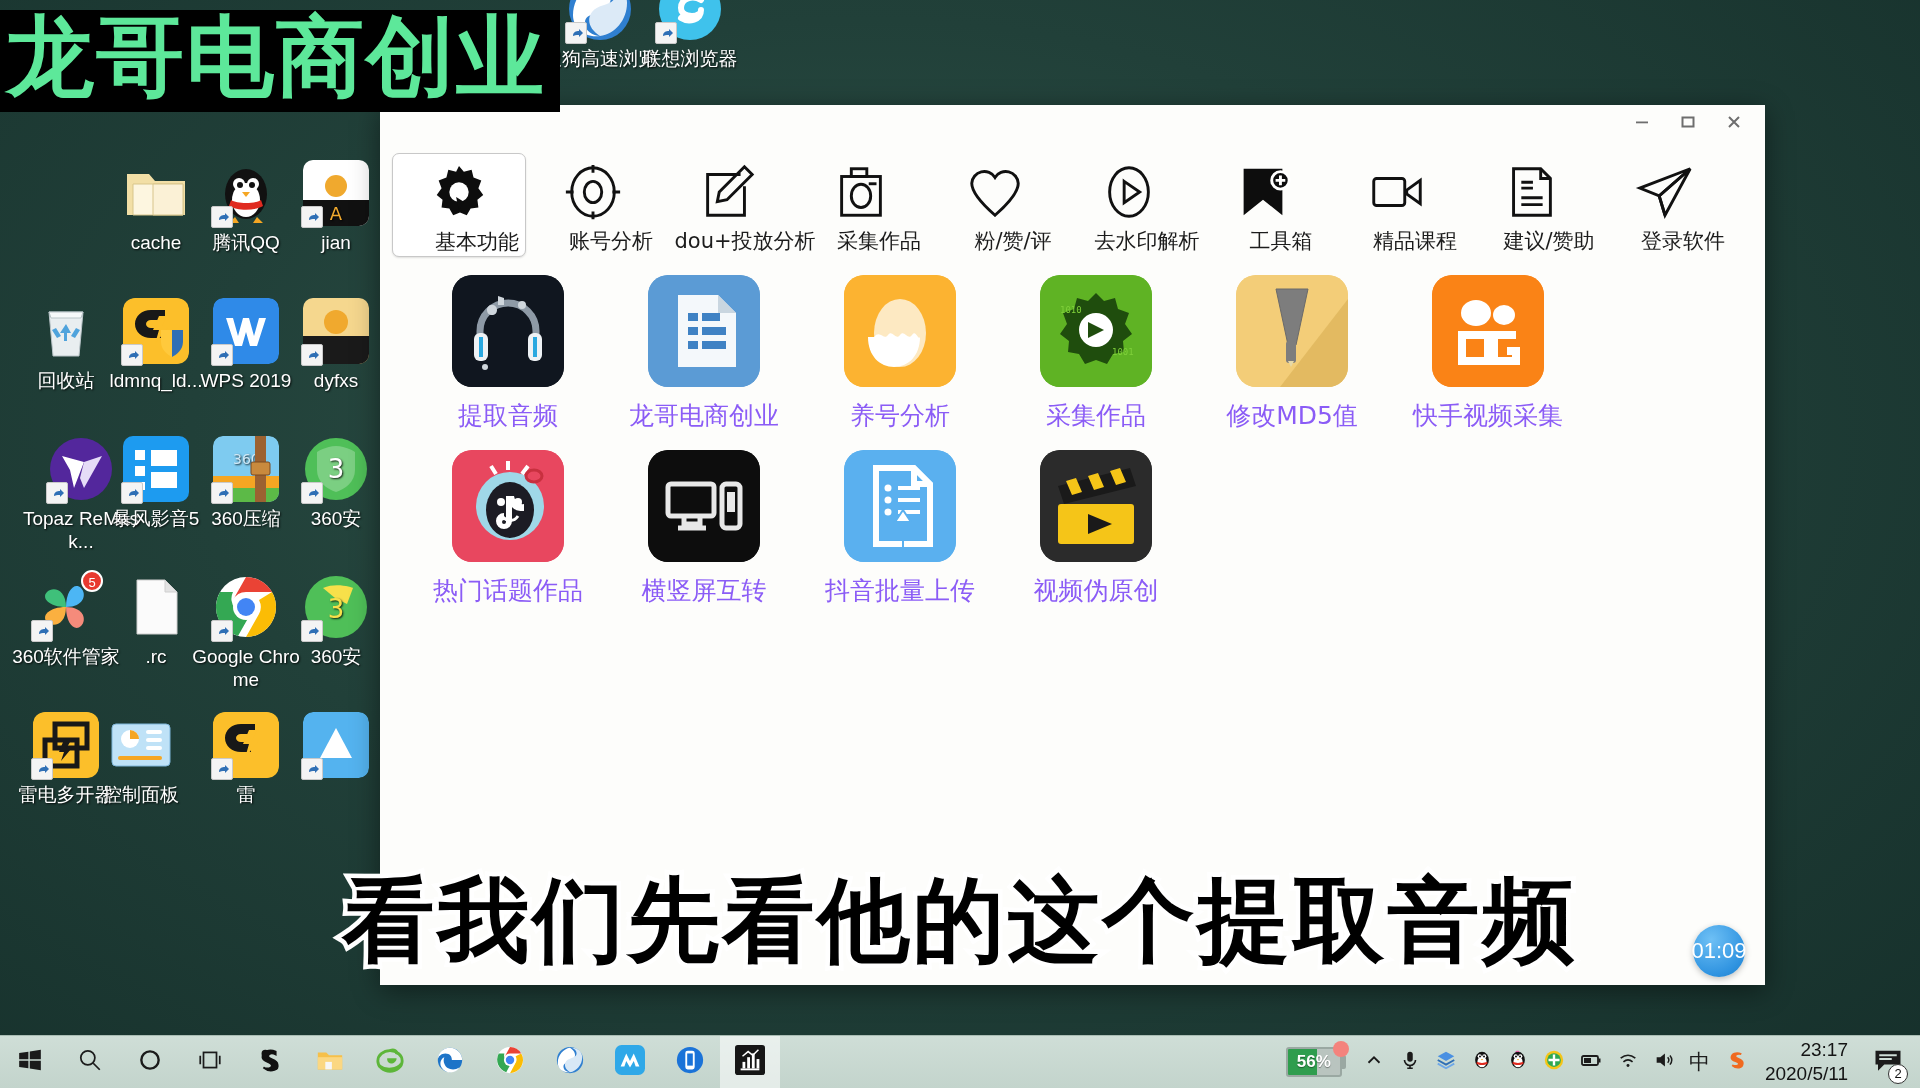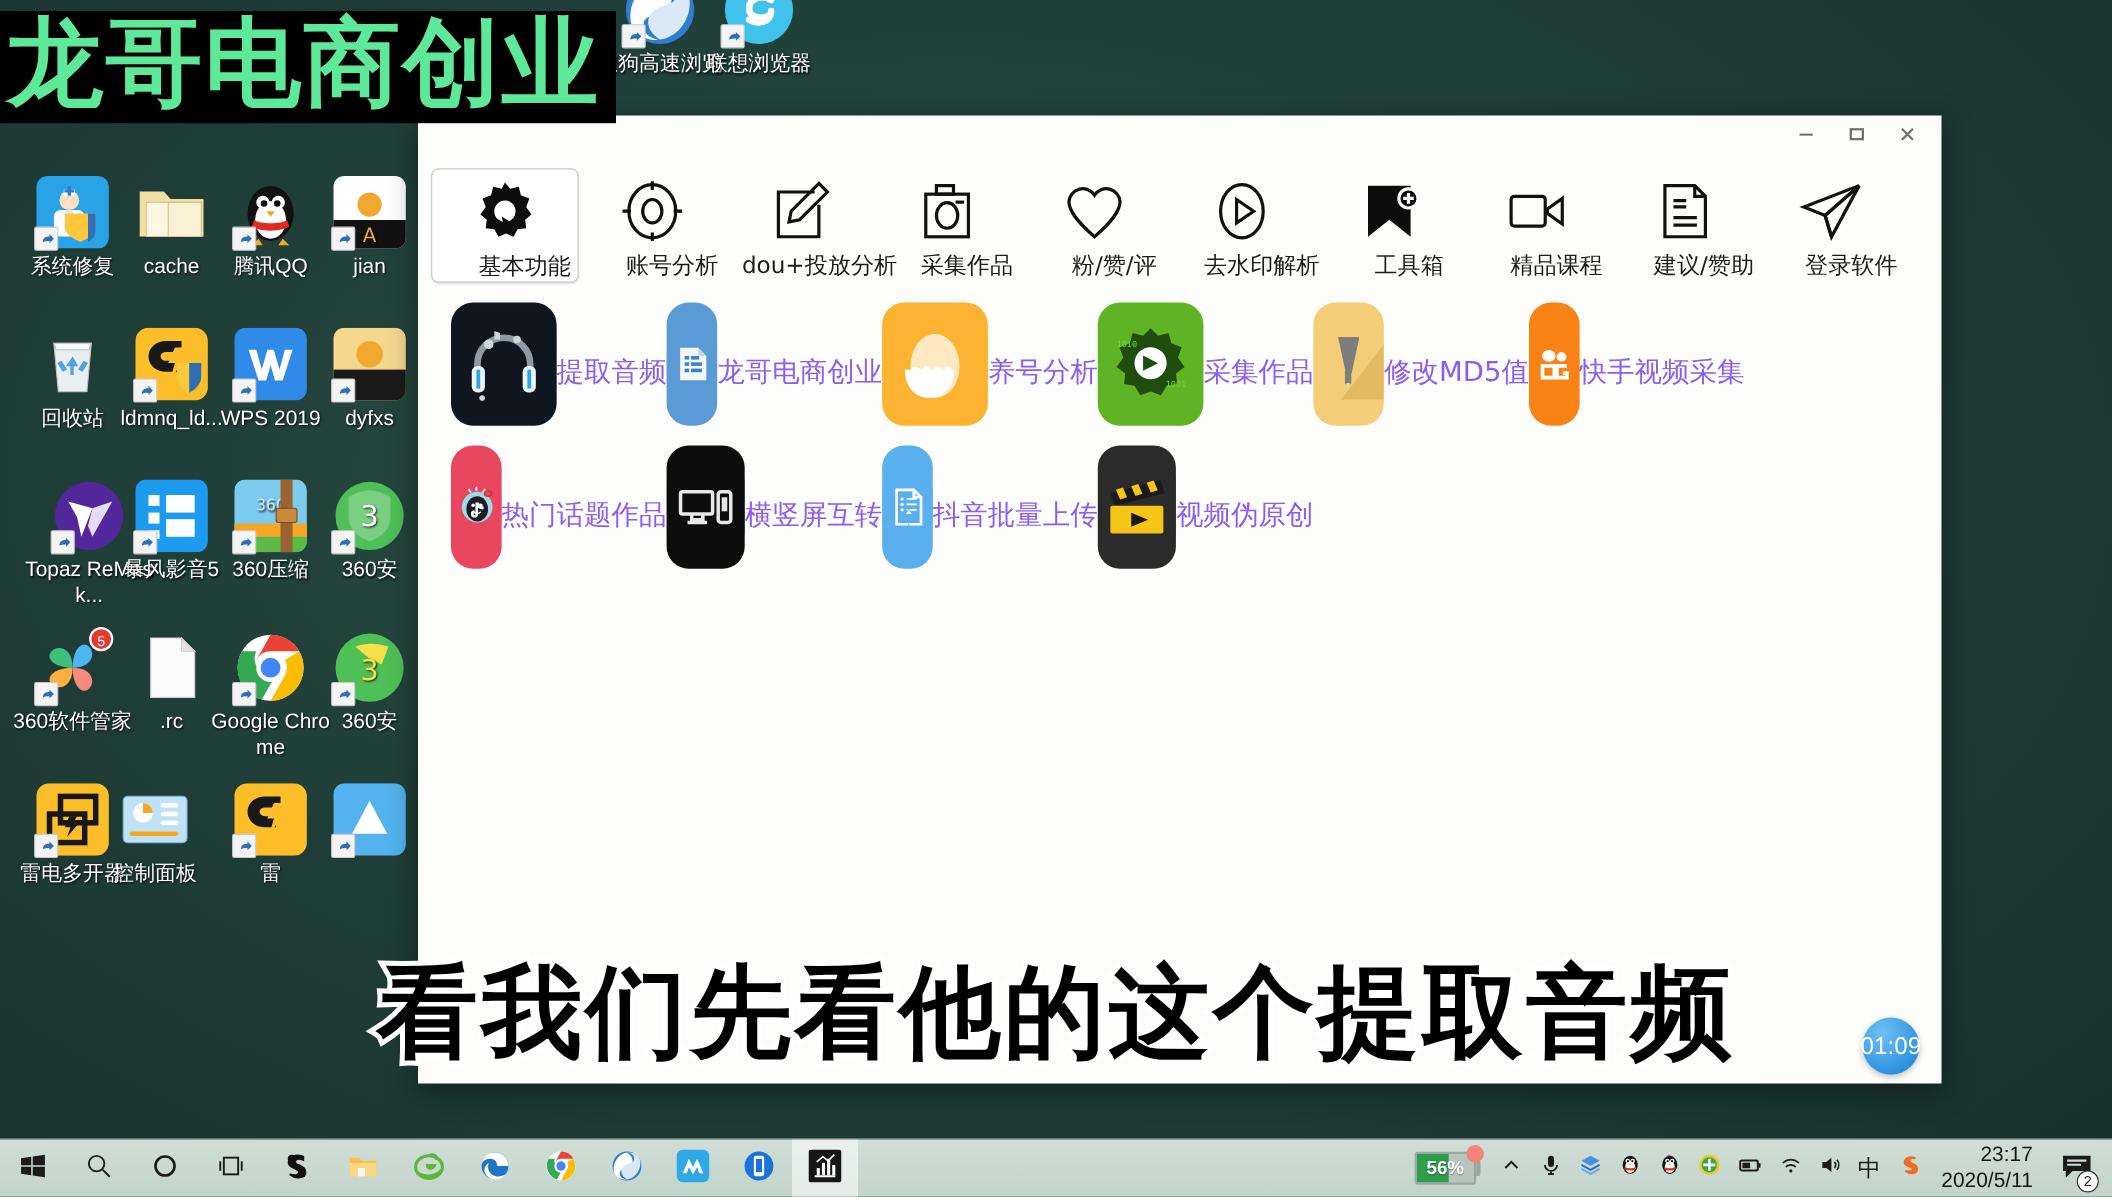--- a/index.html
+++ b/index.html
@@ -123,21 +123,21 @@
   
   #tiles {
     flex: 1 1 auto;
     padding: 18px 0 0 30px;
     display: flex; flex-wrap: wrap;
     align-content: flex-start;
   }
   .tile {
     width: 196px;
     margin-bottom: 18px;
-    display: flex; align-items: center;
+    display: flex; flex-direction: column; align-items: center;
   }
   .tile .timg {
     width: 112px; height: 112px;
     border-radius: 20px;
     position: relative; overflow: hidden;
     display: flex; align-items: center; justify-content: center;
   }
   .tile .tcap {
     margin-top: 12px;
     font-size: 25px; color: #8b5cf6;
@@ -232,40 +232,20 @@
     position: absolute; right: 6px; bottom: 5px;
     background: #fff; border: 1px solid #333; color: #111;
     border-radius: 50%; width: 20px; height: 20px;
     font-size: 13px; line-height: 18px; text-align: center;
   }
 </style>
 </head>
 <body>
 
 <div id="desktop">
-    <div class="dicon" style="left: 6px; top: 160px;">
-      <div class="glyph">
-        <svg class="art" width="66" height="66" viewBox="0 0 66 66">
-          <rect width="66" height="66" rx="9" fill="#29a3e8"></rect>
-          <circle cx="30" cy="22" r="9" fill="#ffe0c4"></circle>
-          <rect x="16" y="31" width="28" height="24" rx="6" fill="#fff"></rect>
-          <rect x="26" y="31" width="8" height="20" fill="#dfe9f2"></rect>
-          <path d="M25 12h10v6h-10z" fill="#fff"></path>
-          <path d="M28.5 9h3v3h3v3h-3v3h-3v-3h-3v-3h3z" fill="#2f7fd0"></path>
-          <path d="M40 34l14 0 0 12c0 7-7 11-14 14-7-3-14-7-14-14l0-12z" fill="#ffc73b"></path>
-          <path d="M47 34v26c6-3 7-8 7-14V34z" fill="#2f6fb5"></path>
-        </svg>
-        <div class="shortcut">
-          <svg width="14" height="14" viewBox="0 0 14 14">
-            <path d="M4 10c0-4 3-5 6-5V3l4 4-4 4V9c-3 0-5 .5-6 1z" fill="#2f6fb5"></path>
-          </svg>
-        </div>
-      </div>
-      <span class="lbl">系统修复</span>
-    </div>
     <div class="dicon" style="left: 96px; top: 160px;">
       <div class="glyph">
         <svg class="art" width="66" height="66" viewBox="0 0 66 66">
           <path d="M4 14h22l6 7h30v34H4z" fill="#f2dfa6"></path>
           <path d="M10 24h50v31H10z" fill="#fdf6e0" stroke="#d8c58b"></path>
           <path d="M30 24h30v31H30z" fill="#fbf1d6" stroke="#d8c58b"></path>
         </svg>
       </div>
       <span class="lbl">cache</span>
     </div>

